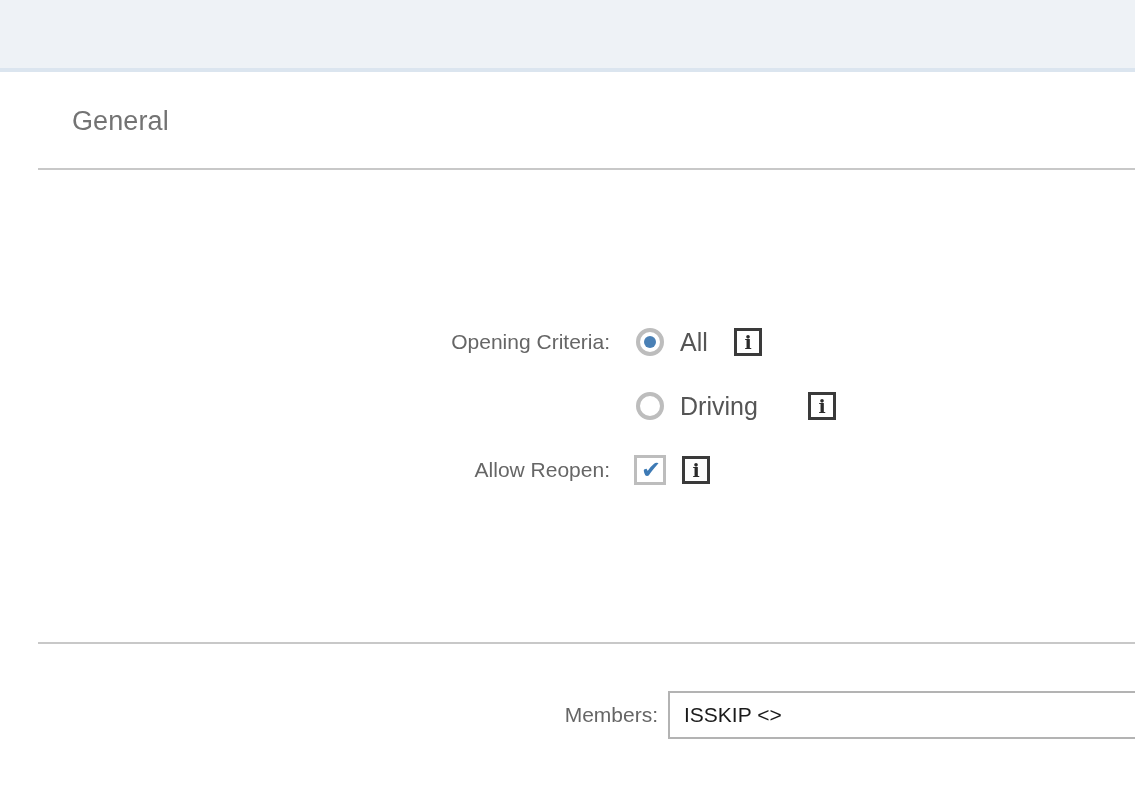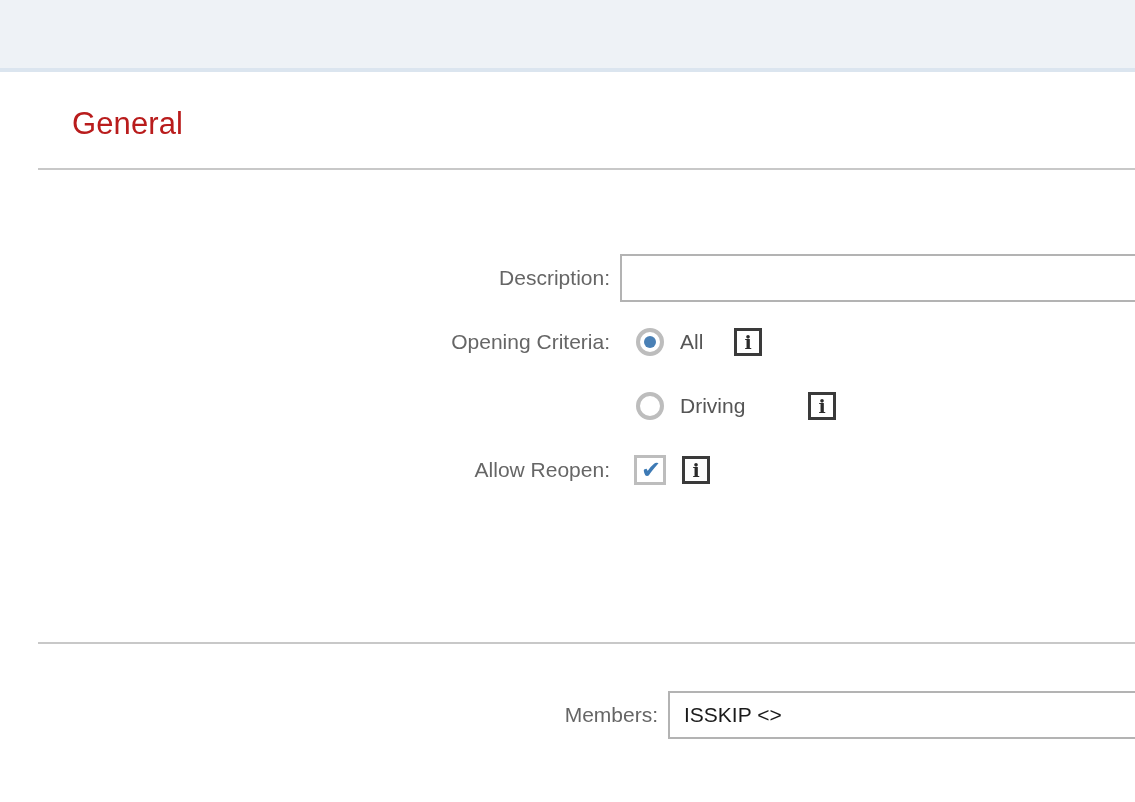--- a/index.html
+++ b/index.html
@@ -47,22 +47,22 @@
     left: 0;
     top: 72px;
     width: 1135px;
     height: 730px;
     background: #ffffff;
   }
 
   .section-title {
     position: absolute;
     left: 72px;
-    font-size: 31px;
-    color: #b91c1c;
+    font-size: 27px;
+    color: #737373;
     font-weight: normal;
     white-space: nowrap;
     letter-spacing: 0.1px;
   }
   .section-rule {
     position: absolute;
     left: 38px;
     width: 1097px;
     height: 2px;
     background: #c8c8c8;
@@ -138,21 +138,21 @@
     top: 4px;
     width: 12px;
     height: 12px;
     border-radius: 50%;
     background: #4a80b5;
   }
   .radio-text {
     position: absolute;
     left: 680px;
     top: 0;
-    font-size: 21px;
+    font-size: 25px;
     color: #555555;
     line-height: 40px;
     white-space: nowrap;
   }
 
   
   .check-ctl {
     position: absolute;
     left: 634px;
     top: 5px;
@@ -195,24 +195,20 @@
 
   <div class="toolbar"></div>
   <div class="toolbar-rule"></div>
 
   <div class="form-area">
 
     <div class="section-title" style="top: 34px;">General</div>
     <div class="section-rule" style="top: 96px;"></div>
 
 
-    <div class="frow" style="top: 182px;">
-      <div class="flabel">Description:</div>
-      <input class="finput" type="text" value="" style="">
-    </div>
 
     <div class="radio-row" style="top: 250px;">
       <div class="radio-label">Opening Criteria:</div>
       <div class="radio-ctl on"></div>
       <div class="radio-text">All</div>
       <div class="info-icon" style="left: 734px; top: 6px;">i</div>
     </div>
 
     <div class="radio-row" style="top: 314px;">
       <div class="radio-ctl"></div>

